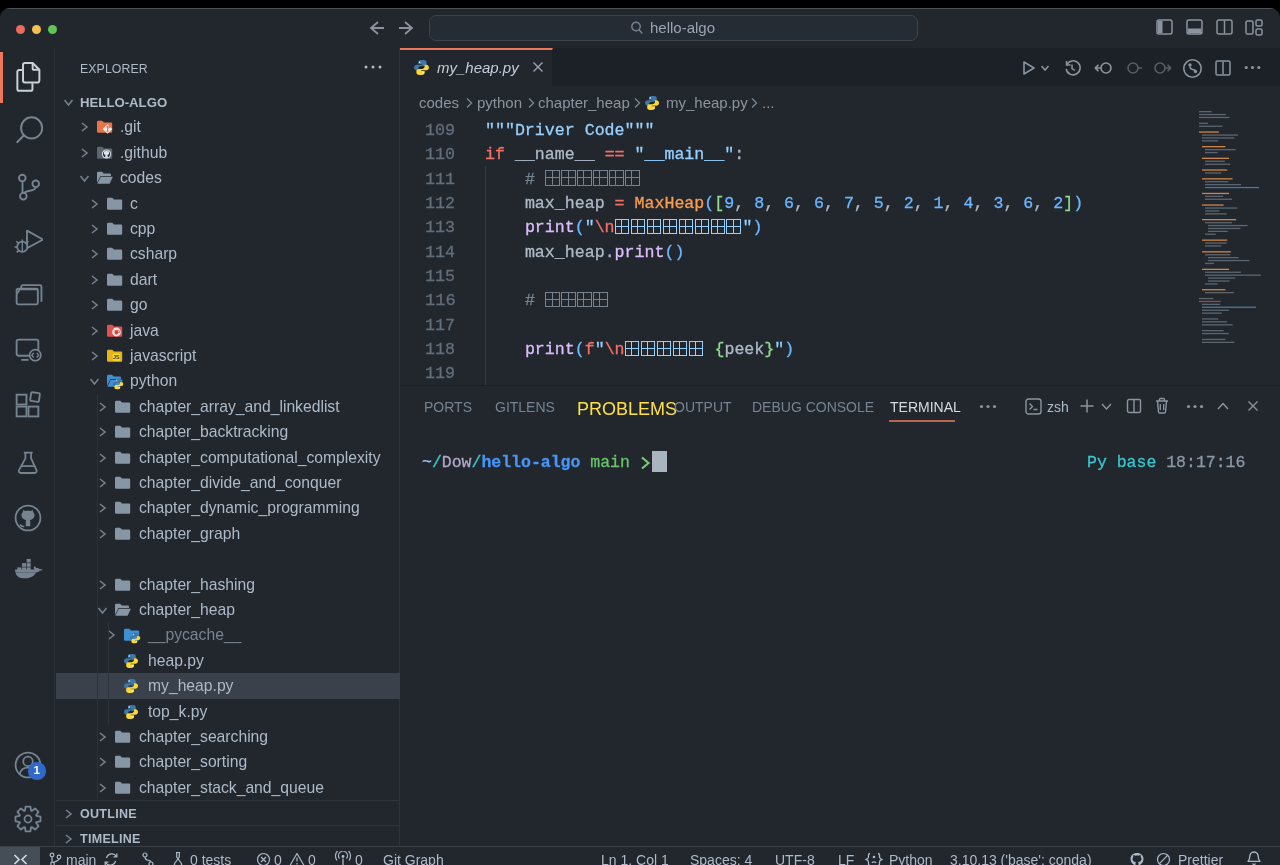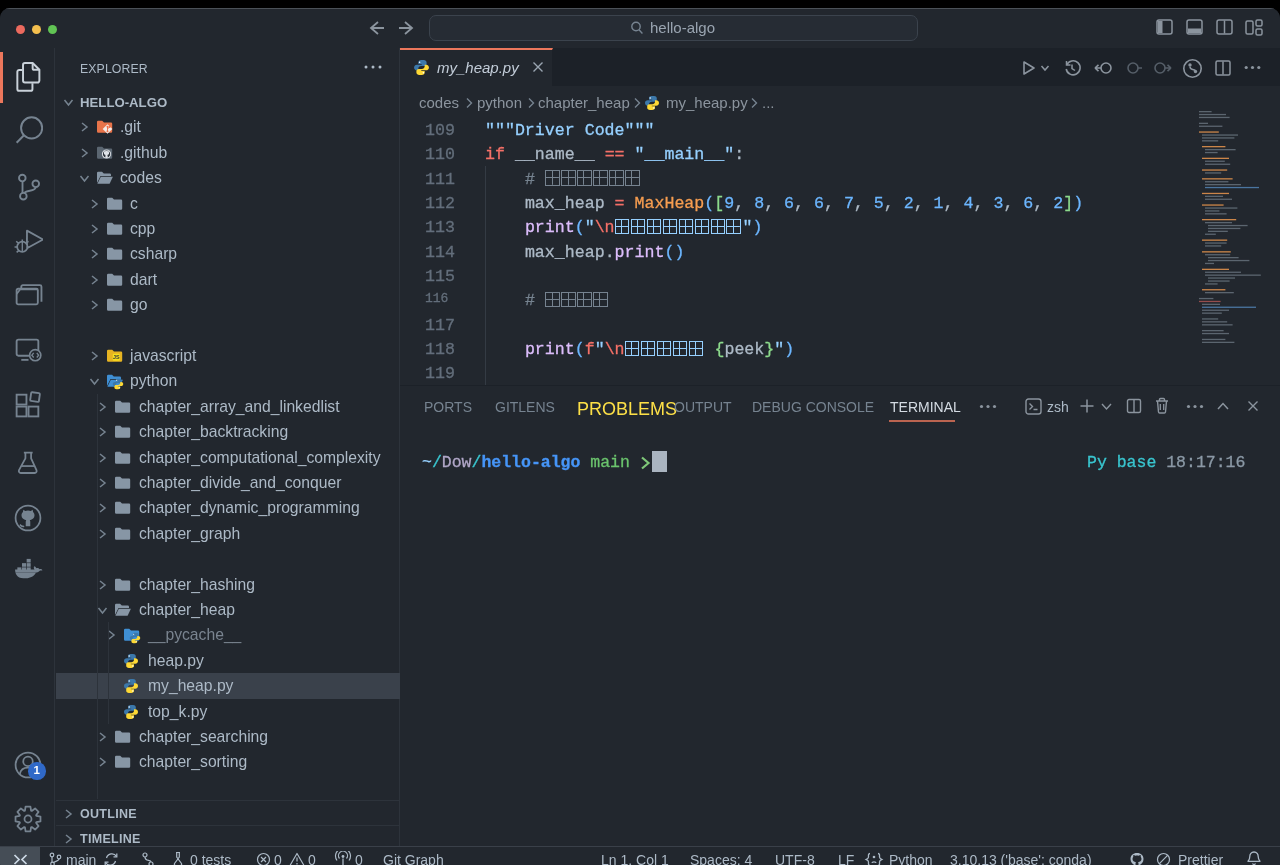--- a/index.html
+++ b/index.html
@@ -170,20 +170,28 @@
 <div class="row" style="top:218.7px;"><svg class="abs" style="left:31.5px;top:7px" width="12" height="12" viewBox="0 0 12 12">
           <path d="M4 2 L9 6 L4 10" stroke="#768390" stroke-width="1.5" fill="none"></path>
         </svg><svg class="abs" style="left:50px;top:5px" width="17" height="16" viewBox="0 0 17 16">
           <path d="M1 3 a1.2 1.2 0 0 1 1.2 -1.2 H6.2 L8 3.6 h7 a1.2 1.2 0 0 1 1.2 1.2 V12.6 a1.2 1.2 0 0 1 -1.2 1.2 H2.2 A1.2 1.2 0 0 1 1 12.6 Z" fill="#8796a5"></path>
         </svg><span style="position:absolute;left:74px;color:#adbac7">dart</span></div>
 <div class="row" style="top:244.1px;"><svg class="abs" style="left:31.5px;top:7px" width="12" height="12" viewBox="0 0 12 12">
           <path d="M4 2 L9 6 L4 10" stroke="#768390" stroke-width="1.5" fill="none"></path>
         </svg><svg class="abs" style="left:50px;top:5px" width="17" height="16" viewBox="0 0 17 16">
           <path d="M1 3 a1.2 1.2 0 0 1 1.2 -1.2 H6.2 L8 3.6 h7 a1.2 1.2 0 0 1 1.2 1.2 V12.6 a1.2 1.2 0 0 1 -1.2 1.2 H2.2 A1.2 1.2 0 0 1 1 12.6 Z" fill="#8796a5"></path>
         </svg><span style="position:absolute;left:74px;color:#adbac7">go</span></div>
+<div class="row" style="top:269.5px;"><svg class="abs" style="left:31.5px;top:7px" width="12" height="12" viewBox="0 0 12 12">
+          <path d="M4 2 L9 6 L4 10" stroke="#768390" stroke-width="1.5" fill="none"></path>
+        </svg><svg class="abs" style="left:50px;top:5px;overflow:visible" width="17" height="16" viewBox="0 0 17 16">
+          <path d="M1 3 a1.2 1.2 0 0 1 1.2 -1.2 H6.2 L8 3.6 h7 a1.2 1.2 0 0 1 1.2 1.2 V12.6 a1.2 1.2 0 0 1 -1.2 1.2 H2.2 A1.2 1.2 0 0 1 1 12.6 Z" fill="#e05252"></path>
+          <circle cx="10.5" cy="9" r="4.4" fill="#eef1f4" opacity="0.9"></circle>
+          <path d="M8.6 7.2 h3.4 v2.6 a1.7 1.7 0 0 1 -1.7 1.7 1.7 1.7 0 0 1 -1.7 -1.7 Z" fill="#d9482b"></path>
+          <path d="M12 7.8 h.9 a.9 .9 0 0 1 0 1.8 H12" stroke="#d9482b" stroke-width="0.8" fill="none"></path>
+        </svg><span style="position:absolute;left:74px;color:#adbac7">java</span></div>
 <div class="row" style="top:294.9px;"><svg class="abs" style="left:31.5px;top:7px" width="12" height="12" viewBox="0 0 12 12">
           <path d="M4 2 L9 6 L4 10" stroke="#768390" stroke-width="1.5" fill="none"></path>
         </svg><svg class="abs" style="left:50px;top:5px;overflow:visible" width="17" height="16" viewBox="0 0 17 16">
           <path d="M1 3 a1.2 1.2 0 0 1 1.2 -1.2 H6.2 L8 3.6 h7 a1.2 1.2 0 0 1 1.2 1.2 V12.6 a1.2 1.2 0 0 1 -1.2 1.2 H2.2 A1.2 1.2 0 0 1 1 12.6 Z" fill="#e6b422"></path>
           <rect x="6.8" y="5.8" width="7" height="7" rx="1" fill="#f7df1e"></rect>
           <text x="10.3" y="11.4" font-size="5.4" font-family="Liberation Sans" font-weight="bold" fill="#31383f" text-anchor="middle">JS</text>
         </svg><span style="position:absolute;left:74px;color:#adbac7">javascript</span></div>
 <div class="row" style="top:320.3px;"><svg class="abs" style="left:31.5px;top:7px" width="12" height="12" viewBox="0 0 12 12">
           <path d="M2.5 4 L6.5 9 L10.5 4" stroke="#768390" stroke-width="1.5" fill="none"></path>
         </svg><svg class="abs" style="left:50px;top:5px" width="18" height="16" viewBox="0 0 18 16">
@@ -267,20 +275,25 @@
 <div class="row" style="top:675.9px;"><svg class="abs" style="left:40px;top:7px" width="12" height="12" viewBox="0 0 12 12">
           <path d="M4 2 L9 6 L4 10" stroke="#768390" stroke-width="1.5" fill="none"></path>
         </svg><svg class="abs" style="left:58px;top:5px" width="17" height="16" viewBox="0 0 17 16">
           <path d="M1 3 a1.2 1.2 0 0 1 1.2 -1.2 H6.2 L8 3.6 h7 a1.2 1.2 0 0 1 1.2 1.2 V12.6 a1.2 1.2 0 0 1 -1.2 1.2 H2.2 A1.2 1.2 0 0 1 1 12.6 Z" fill="#8796a5"></path>
         </svg><span style="position:absolute;left:83px;color:#adbac7">chapter_searching</span></div>
 <div class="row" style="top:701.3px;"><svg class="abs" style="left:40px;top:7px" width="12" height="12" viewBox="0 0 12 12">
           <path d="M4 2 L9 6 L4 10" stroke="#768390" stroke-width="1.5" fill="none"></path>
         </svg><svg class="abs" style="left:58px;top:5px" width="17" height="16" viewBox="0 0 17 16">
           <path d="M1 3 a1.2 1.2 0 0 1 1.2 -1.2 H6.2 L8 3.6 h7 a1.2 1.2 0 0 1 1.2 1.2 V12.6 a1.2 1.2 0 0 1 -1.2 1.2 H2.2 A1.2 1.2 0 0 1 1 12.6 Z" fill="#8796a5"></path>
         </svg><span style="position:absolute;left:83px;color:#adbac7">chapter_sorting</span></div>
+<div class="row" style="top:726.7px;"><svg class="abs" style="left:40px;top:7px" width="12" height="12" viewBox="0 0 12 12">
+          <path d="M4 2 L9 6 L4 10" stroke="#768390" stroke-width="1.5" fill="none"></path>
+        </svg><svg class="abs" style="left:58px;top:5px" width="17" height="16" viewBox="0 0 17 16">
+          <path d="M1 3 a1.2 1.2 0 0 1 1.2 -1.2 H6.2 L8 3.6 h7 a1.2 1.2 0 0 1 1.2 1.2 V12.6 a1.2 1.2 0 0 1 -1.2 1.2 H2.2 A1.2 1.2 0 0 1 1 12.6 Z" fill="#8796a5"></path>
+        </svg><span style="position:absolute;left:83px;color:#adbac7">chapter_stack_and_queue</span></div>
 <div class="abs" style="left:41px;top:346px;width:1px;height:405px;background:#2d333b"></div>
 <div class="abs" style="left:52px;top:574px;width:1px;height:102px;background:#2d333b"></div>
 <div class="abs" style="left:0;top:752px;width:344px;height:25px;border-top:1px solid #2d333b"></div>
 <div class="row" style="top:752.5px;font-weight:bold;font-size:12.5px"><svg class="abs" style="left:6px;top:7px" width="12" height="12" viewBox="0 0 12 12">
           <path d="M4 2 L9 6 L4 10" stroke="#768390" stroke-width="1.5" fill="none"></path>
         </svg><span style="position:absolute;left:24px;letter-spacing:0.3px">OUTLINE</span></div>
 <div class="abs" style="left:0;top:777px;width:344px;height:21px;border-top:1px solid #2d333b"></div>
 <div class="row" style="top:777.5px;font-weight:bold;font-size:12.5px"><svg class="abs" style="left:6px;top:7px" width="12" height="12" viewBox="0 0 12 12">
           <path d="M4 2 L9 6 L4 10" stroke="#768390" stroke-width="1.5" fill="none"></path>
         </svg><span style="position:absolute;left:24px;letter-spacing:0.3px">TIMELINE</span></div>
@@ -368,21 +381,21 @@
 <div class="abs mono" style="left:425px;top:161.5px;font-size:16.62px;color:#636e7b">111</div>
 <div class="abs mono" style="left:485px;top:161.5px;font-size:16.62px;white-space:pre"><span style="color:#adbac7">    </span><span style="color:#768390"># </span><span class="cj" style="color:#768390"></span><span class="cj" style="color:#768390"></span><span class="cj" style="color:#768390"></span><span class="cj" style="color:#768390"></span><span class="cj" style="color:#768390"></span><span class="cj" style="color:#768390"></span></div>
 <div class="abs mono" style="left:425px;top:185.9px;font-size:16.62px;color:#636e7b">112</div>
 <div class="abs mono" style="left:485px;top:185.9px;font-size:16.62px;white-space:pre"><span style="color:#adbac7">    </span><span style="color:#adbac7">max_heap </span><span style="color:#f47067">=</span><span style="color:#adbac7"> </span><span style="color:#f69d50">MaxHeap</span><span style="color:#6cb6ff">(</span><span style="color:#8ddb8c">[</span><span style="color:#6cb6ff">9</span><span style="color:#adbac7">, </span><span style="color:#6cb6ff">8</span><span style="color:#adbac7">, </span><span style="color:#6cb6ff">6</span><span style="color:#adbac7">, </span><span style="color:#6cb6ff">6</span><span style="color:#adbac7">, </span><span style="color:#6cb6ff">7</span><span style="color:#adbac7">, </span><span style="color:#6cb6ff">5</span><span style="color:#adbac7">, </span><span style="color:#6cb6ff">2</span><span style="color:#adbac7">, </span><span style="color:#6cb6ff">1</span><span style="color:#adbac7">, </span><span style="color:#6cb6ff">4</span><span style="color:#adbac7">, </span><span style="color:#6cb6ff">3</span><span style="color:#adbac7">, </span><span style="color:#6cb6ff">6</span><span style="color:#adbac7">, </span><span style="color:#6cb6ff">2</span><span style="color:#8ddb8c">]</span><span style="color:#6cb6ff">)</span></div>
 <div class="abs mono" style="left:425px;top:210.2px;font-size:16.62px;color:#636e7b">113</div>
 <div class="abs mono" style="left:485px;top:210.2px;font-size:16.62px;white-space:pre"><span style="color:#adbac7">    </span><span style="color:#dcbdfb">print</span><span style="color:#6cb6ff">(</span><span style="color:#96d0ff">"</span><span style="color:#f47067">\n</span><span class="cj" style="color:#96d0ff"></span><span class="cj" style="color:#96d0ff"></span><span class="cj" style="color:#96d0ff"></span><span class="cj" style="color:#96d0ff"></span><span class="cj" style="color:#96d0ff"></span><span class="cj" style="color:#96d0ff"></span><span class="cj" style="color:#96d0ff"></span><span class="cj" style="color:#96d0ff"></span><span style="color:#96d0ff">"</span><span style="color:#6cb6ff">)</span></div>
 <div class="abs mono" style="left:425px;top:234.6px;font-size:16.62px;color:#636e7b">114</div>
 <div class="abs mono" style="left:485px;top:234.6px;font-size:16.62px;white-space:pre"><span style="color:#adbac7">    </span><span style="color:#adbac7">max_heap</span><span style="color:#adbac7">.</span><span style="color:#dcbdfb">print</span><span style="color:#6cb6ff">()</span></div>
 <div class="abs mono" style="left:425px;top:259.0px;font-size:16.62px;color:#636e7b">115</div>
 <div class="abs mono" style="left:485px;top:259.0px;font-size:16.62px;white-space:pre"></div>
-<div class="abs mono" style="left:425px;top:283.3px;font-size:13px;color:#636e7b">116</div>
+<div class="abs mono" style="left:425px;top:283.3px;font-size:17px;color:#636e7b">116</div>
 <div class="abs mono" style="left:485px;top:283.3px;font-size:16.62px;white-space:pre"><span style="color:#adbac7">    </span><span style="color:#768390"># </span><span class="cj" style="color:#768390"></span><span class="cj" style="color:#768390"></span><span class="cj" style="color:#768390"></span><span class="cj" style="color:#768390"></span></div>
 <div class="abs mono" style="left:425px;top:307.7px;font-size:16.62px;color:#636e7b">117</div>
 <div class="abs mono" style="left:425px;top:332.0px;font-size:16.62px;color:#636e7b">118</div>
 <div class="abs mono" style="left:485px;top:332.0px;font-size:16.62px;white-space:pre"><span style="color:#adbac7">    </span><span style="color:#dcbdfb">print</span><span style="color:#6cb6ff">(</span><span style="color:#f47067">f</span><span style="color:#96d0ff">"</span><span style="color:#f47067">\n</span><span class="cj" style="color:#96d0ff"></span><span class="cj" style="color:#96d0ff"></span><span class="cj" style="color:#96d0ff"></span><span class="cj" style="color:#96d0ff"></span><span class="cj" style="color:#96d0ff"></span><span style="color:#96d0ff"> </span><span style="color:#8ddb8c">{</span><span style="color:#adbac7">peek</span><span style="color:#8ddb8c">}</span><span style="color:#96d0ff">"</span><span style="color:#6cb6ff">)</span></div>
 <div class="abs mono" style="left:425px;top:356.4px;font-size:16.62px;color:#636e7b">119</div>
 <div class="abs mono" style="left:485px;top:356.4px;font-size:16.62px;white-space:pre"></div>
 <svg class="abs" style="left:1197px;top:100px" width="70" height="235" viewBox="0 0 70 235">
       <rect x="2.0" y="3.0" width="12.6" height="1.3" fill="#8b99a6" opacity="0.55"></rect>
       <rect x="2.0" y="5.9" width="27.0" height="1.3" fill="#8b99a6" opacity="0.55"></rect>
       <rect x="2.0" y="8.8" width="30.6" height="1.3" fill="#8b99a6" opacity="0.55"></rect>

